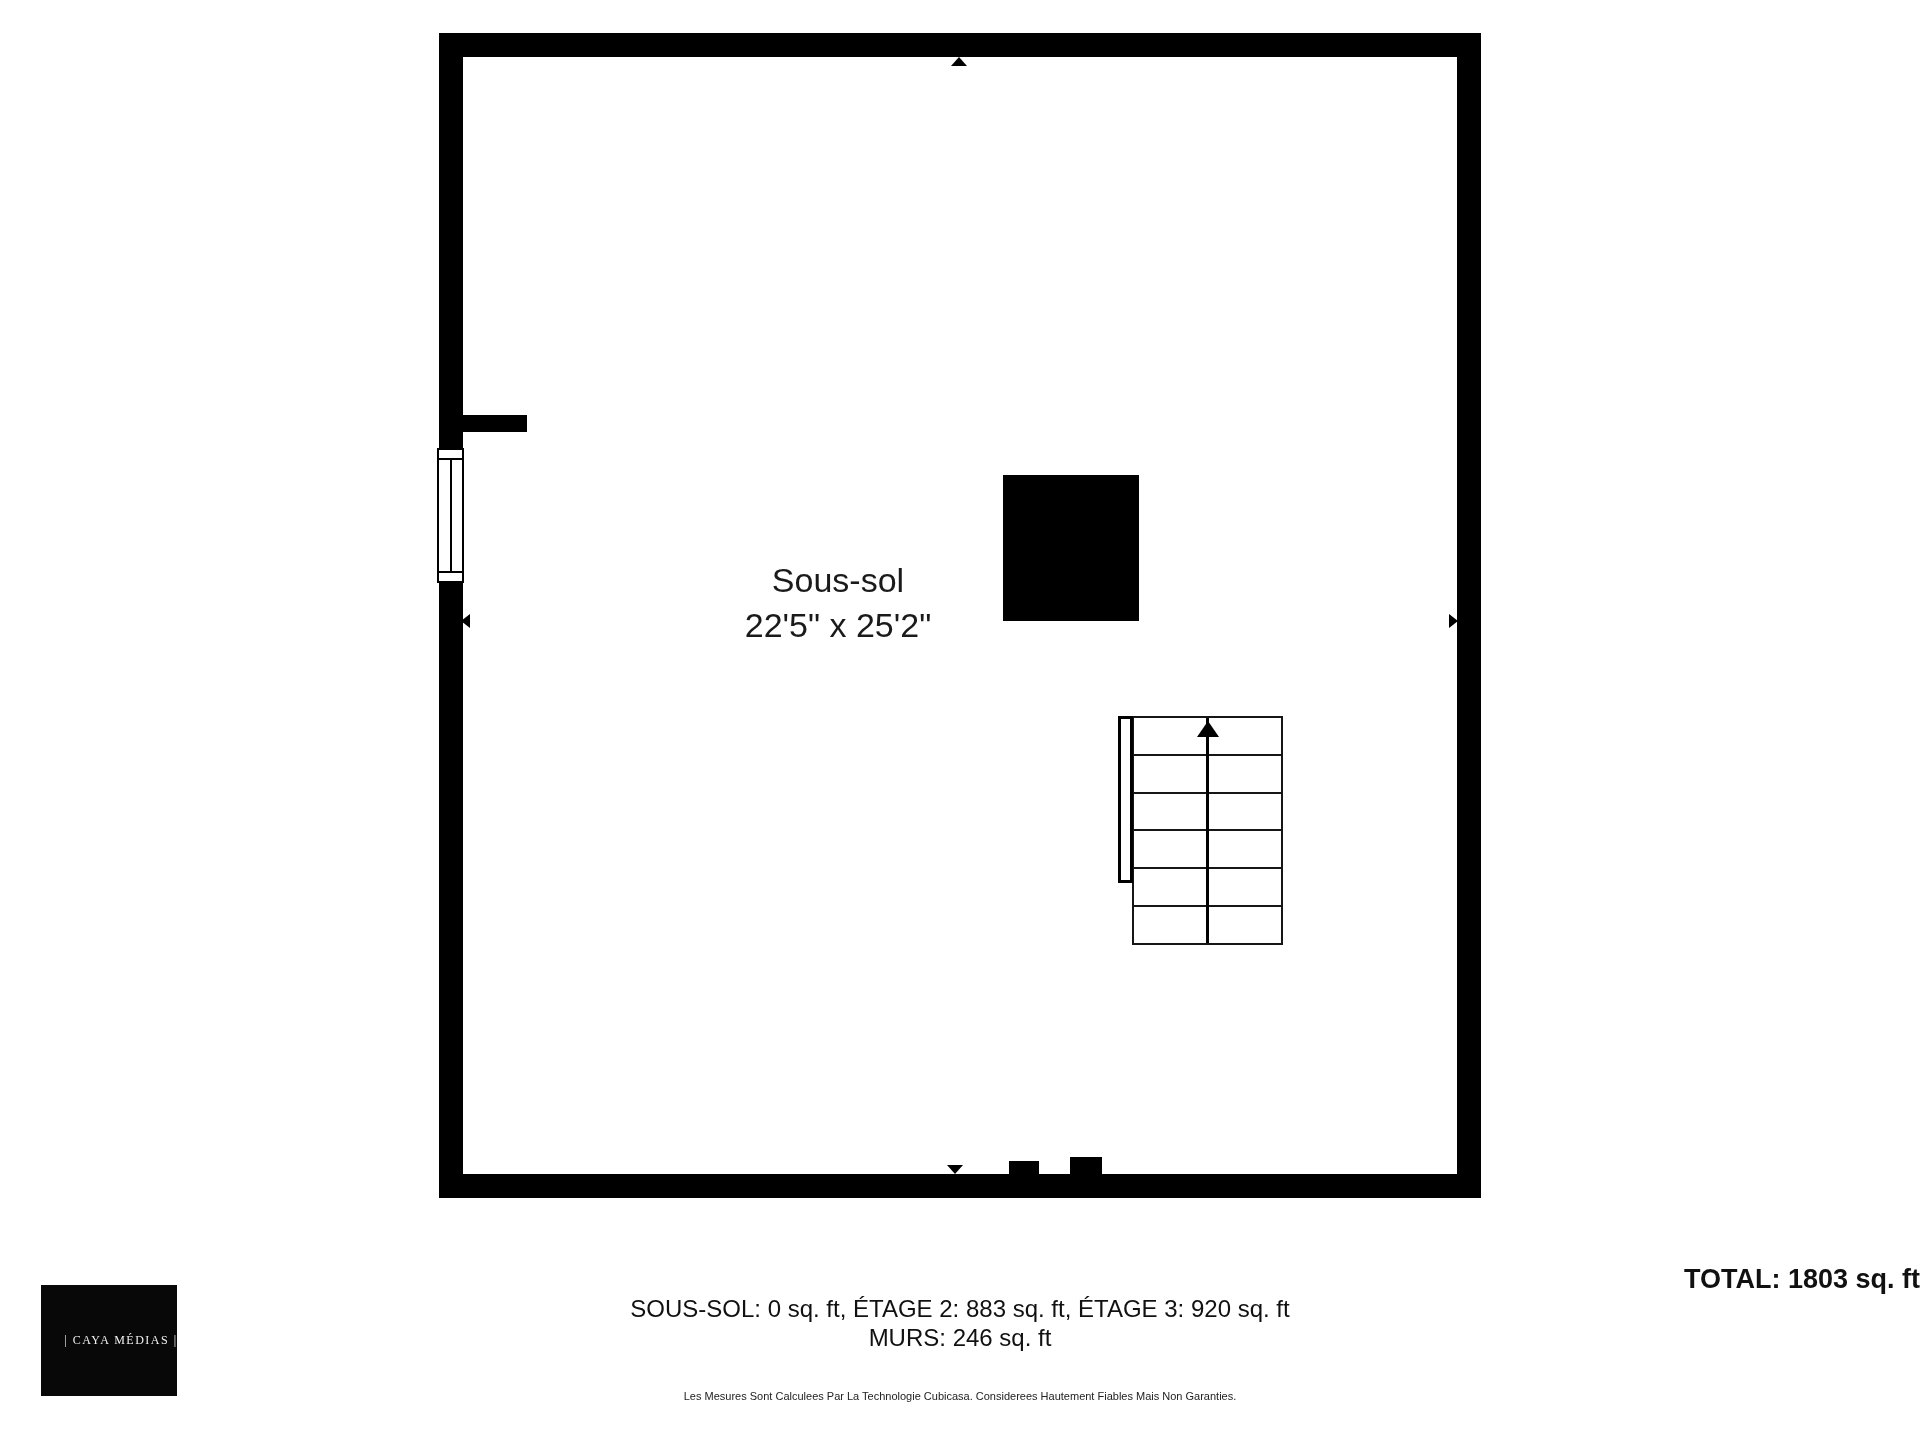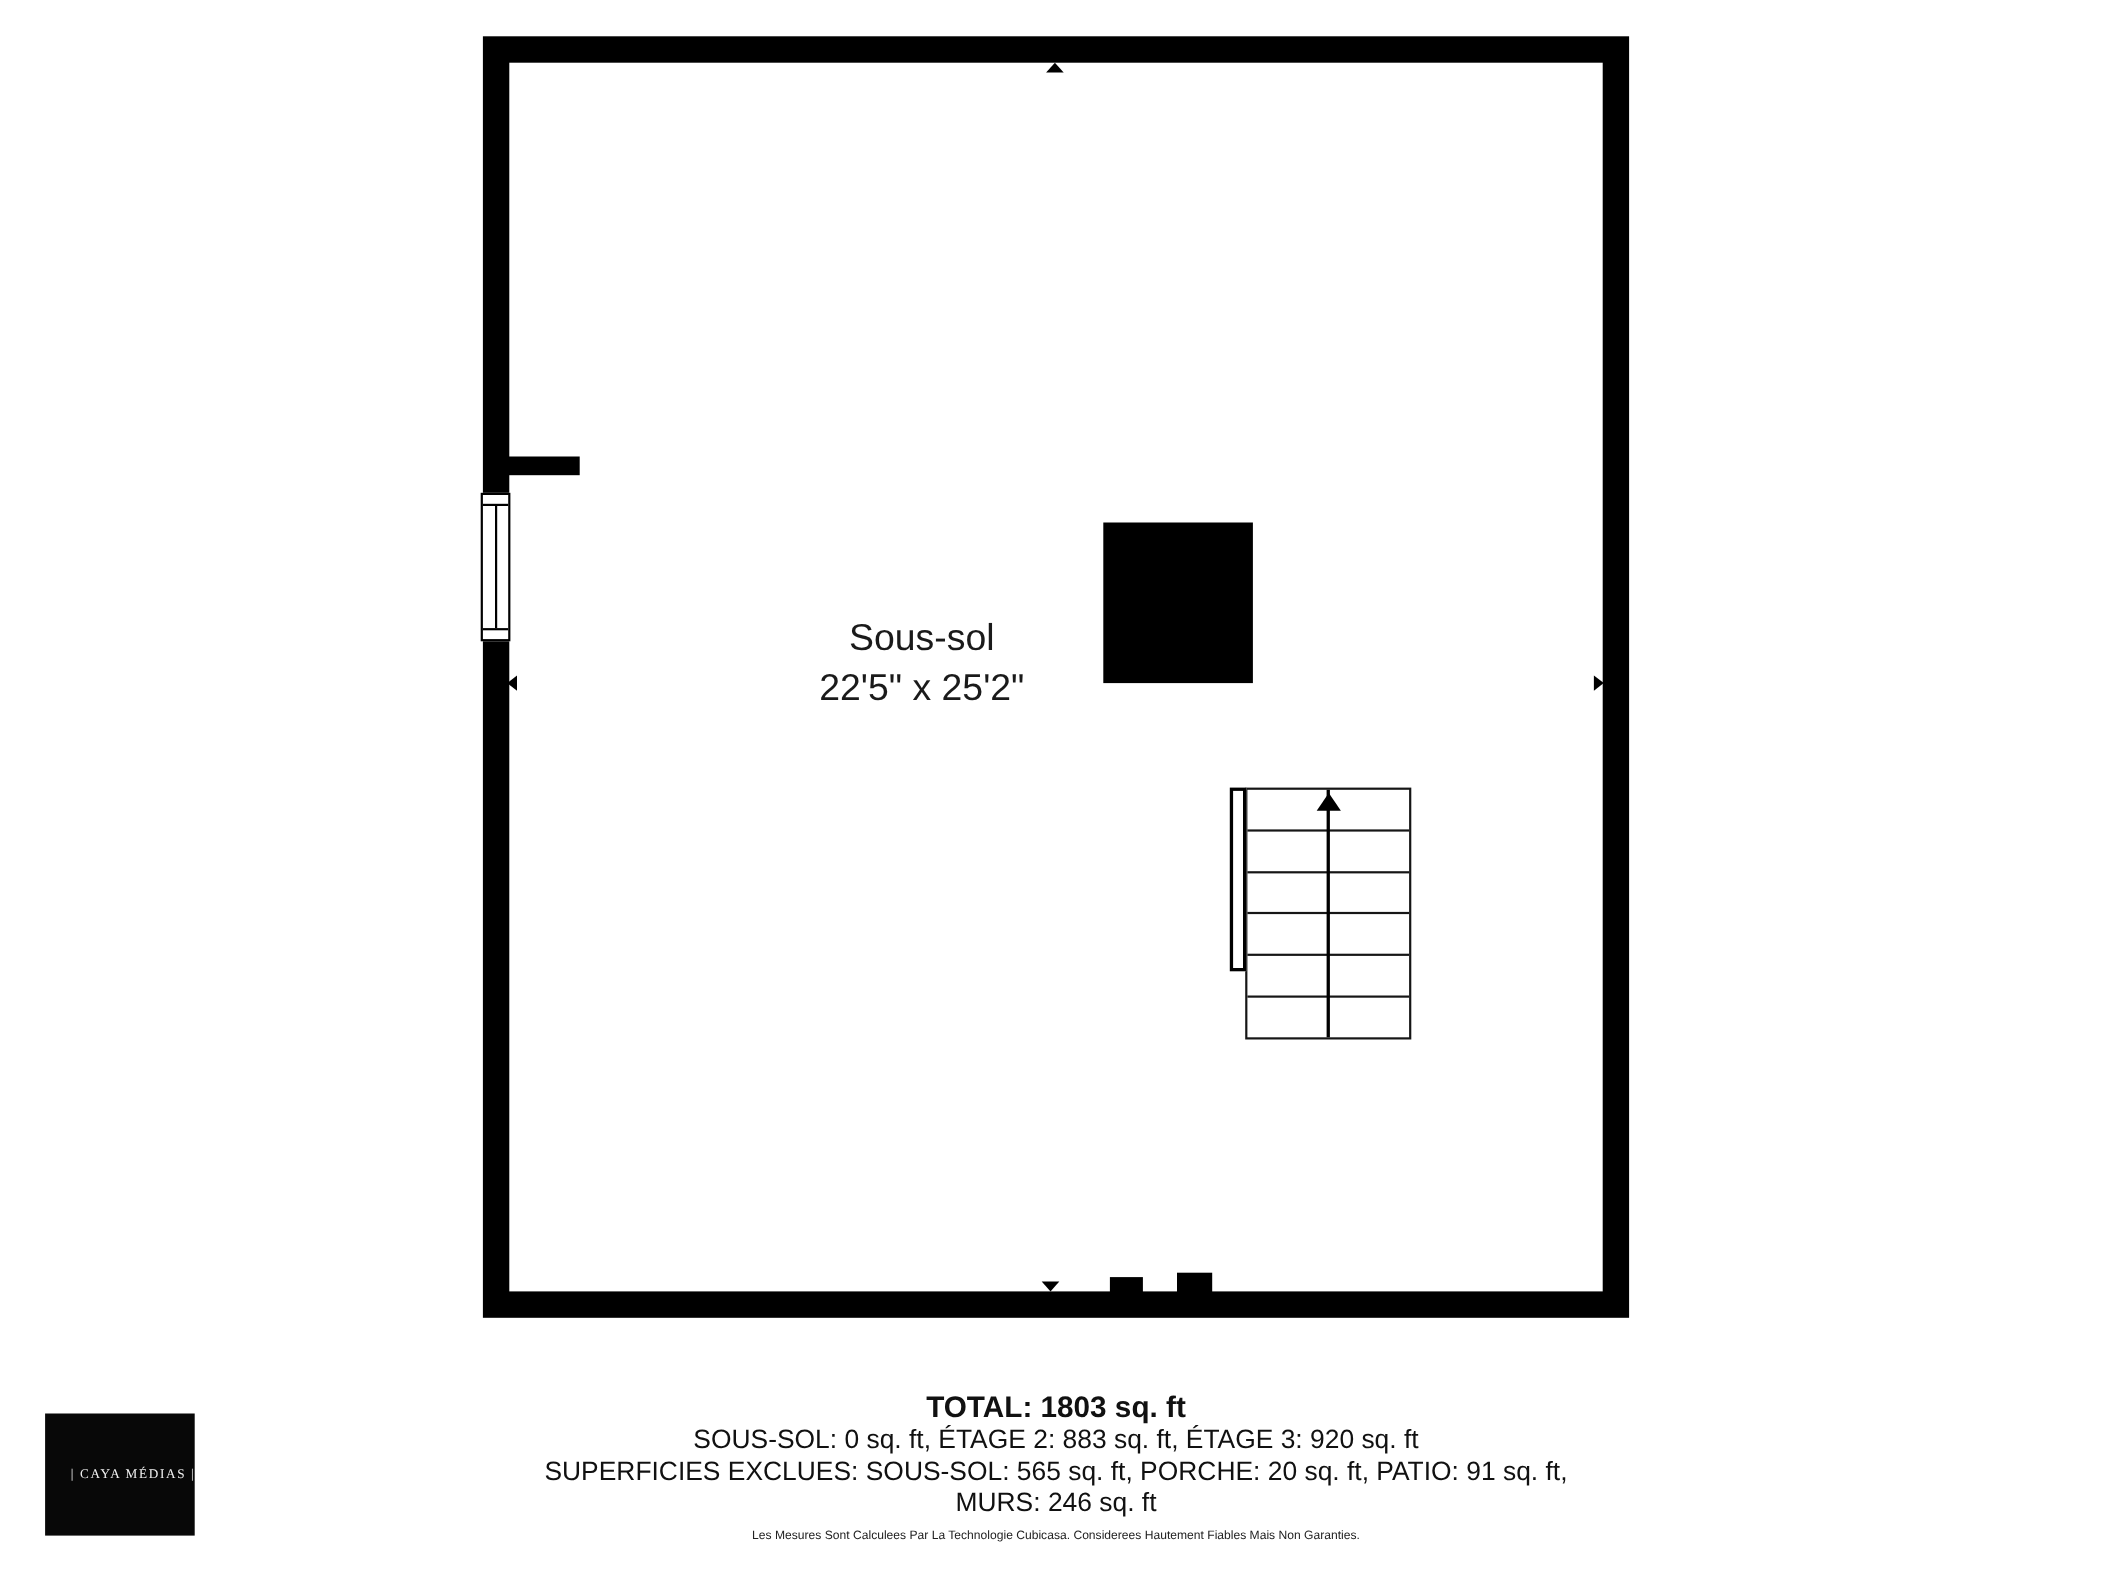--- a/index.html
+++ b/index.html
@@ -62,21 +62,21 @@
   .marker-left{left:461px;top:614px;border-top:7px solid transparent;border-bottom:7px solid transparent;border-right:9px solid #000;}
   .marker-right{left:1449px;top:614px;border-top:7px solid transparent;border-bottom:7px solid transparent;border-left:9px solid #000;}
 
   
   .room-label{left:663px;top:558px;width:350px;text-align:center;color:var(--text);}
   .room-name{font-size:34px;line-height:45px;}
   .room-dims{font-size:34px;line-height:45px;}
 
   
   .summary{left:0;top:1264px;width:1920px;text-align:center;color:#111;}
-  .summary-total{font-size:27px;line-height:30px;font-weight:700;}
+  .summary-total{font-size:27px;line-height:30px;font-weight:700;text-align:right;}
   .summary-line{font-size:24px;line-height:29px;}
 
   
   .disclaimer{left:0;top:1390px;width:1920px;text-align:center;font-size:11px;color:#222;}
 
   
   .logo{
     left:41px;top:1285px;width:112px;height:111px;background:#080808;
     display:flex;align-items:center;justify-content:center;padding-left:24px;
   }
@@ -121,21 +121,20 @@
 <div class="abs marker marker-right"></div>
 
 <div class="abs room-label">
   <div class="room-name">Sous-sol</div>
   <div class="room-dims">22'5" x 25'2"</div>
 </div>
 
 <div class="abs summary">
   <div class="summary-total">TOTAL: 1803 sq. ft</div>
   <div class="summary-line">SOUS-SOL: 0 sq. ft, ÉTAGE 2: 883 sq. ft, ÉTAGE 3: 920 sq. ft</div>
-  <div class="summary-line">SUPERFICIES EXCLUES: SOUS-SOL: 565 sq. ft, PORCHE: 20 sq. ft, PATIO: 91 sq. ft,</div>
   <div class="summary-line">MURS: 246 sq. ft</div>
 </div>
 
 <div class="abs disclaimer">Les Mesures Sont Calculees Par La Technologie Cubicasa. Considerees Hautement Fiables Mais Non Garanties.</div>
 
 <div class="abs logo">
   <span class="logo-text">| CAYA MÉDIAS |</span>
 </div>
 
 </body></html>

